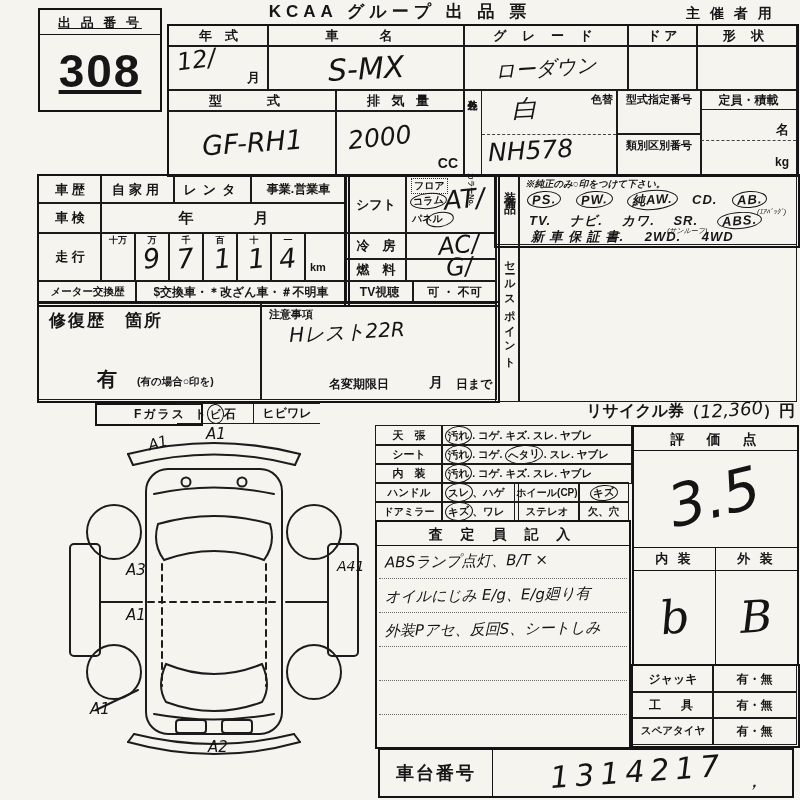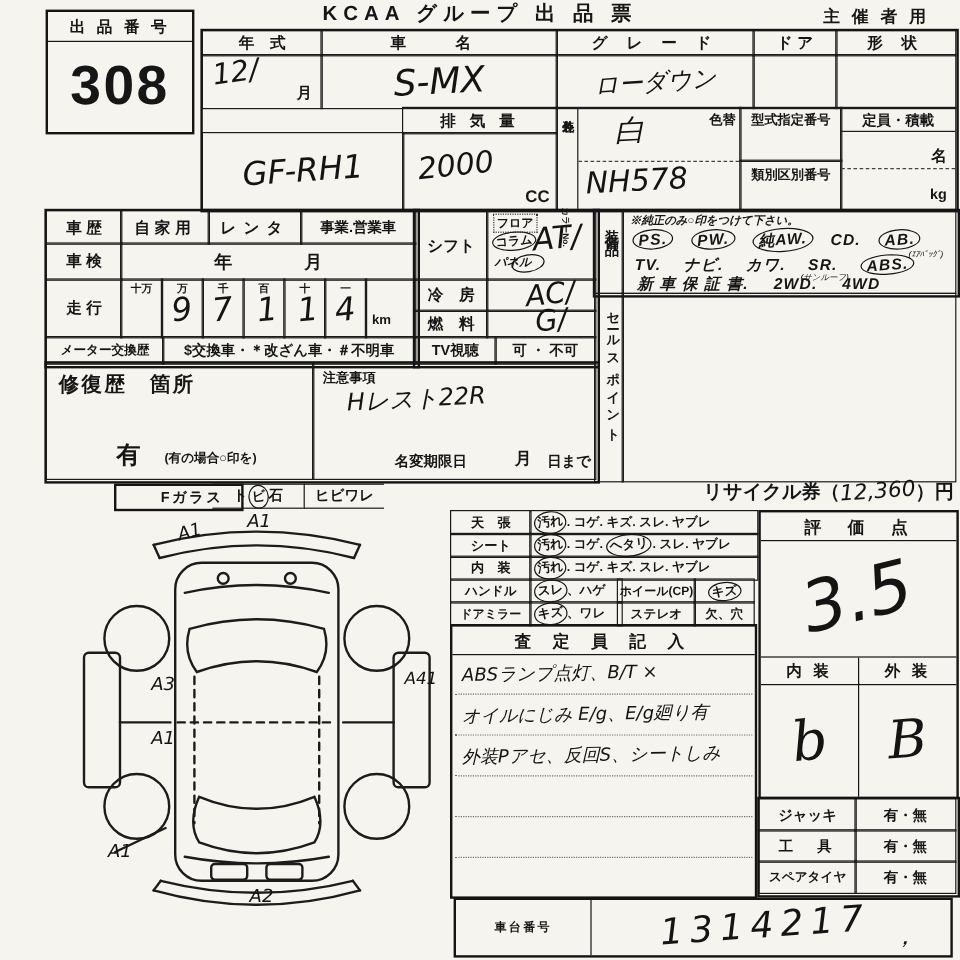--- a/index.html
+++ b/index.html
@@ -21,21 +21,21 @@
   svg{display:block;}
 </style>
 </head>
 <body>
 
 <div id="sheet">
 
   <div class="abs lab" style="left:0;right:0;top:2;text-align:center;font-size:17px;letter-spacing:5px;border-radius:10px;">KCAA グループ 出 品 票</div>
   <div class="abs lab" style="left:686;top:5px;font-size:14px;letter-spacing:3px;left:686px;">主 催 者 用</div>
 
-  <div class="abs b2" style="left:38px;top:8px;width:120px;height:100px;">
+  <div class="abs b2" style="left:38px;top:8px;width:120px;height:100px;text-decoration:underline;">
     <div class="lab" style="text-align:center;font-size:13px;letter-spacing:3px;padding-top:4px;height:20px;border-bottom:1.6px solid #141414;">出 品 番 号</div>
     <div class="lab" style="text-align:center;font-size:46px;letter-spacing:2px;line-height:72px;">308</div>
   </div>
 
   <div class="abs b1 lab ctr" style="left:168px;top:25px;width:99px;height:20px;font-size:13px;">年　式</div>
   <div class="abs b1 lab ctr" style="left:267px;top:25px;width:196px;height:20px;font-size:13px;letter-spacing:14px;">車　名</div>
   <div class="abs b1 lab ctr" style="left:463px;top:25px;width:164px;height:20px;font-size:13px;letter-spacing:6px;">グ レ ー ド</div>
   <div class="abs b1 lab ctr" style="left:627px;top:25px;width:69px;height:20px;font-size:13px;">ド ア</div>
   <div class="abs b1 lab ctr" style="left:696px;top:25px;width:99px;height:20px;font-size:13px;letter-spacing:6px;">形 状</div>
 
@@ -45,20 +45,21 @@
   </div>
   <div class="abs b1 ctr" style="left:267px;top:45px;width:196px;height:44px;">
     <span class="hw" style="font-size:30px;transform:rotate(-3deg);">S-MX</span>
   </div>
   <div class="abs b1 ctr" style="left:463px;top:45px;width:164px;height:44px;">
     <span class="hw" style="font-size:20px;transform:rotate(-4deg);">ローダウン</span>
   </div>
   <div class="abs b1" style="left:627px;top:45px;width:69px;height:44px;"></div>
   <div class="abs b1" style="left:696px;top:45px;width:99px;height:44px;"></div>
 
+  <div class="abs b1 lab ctr" style="left:168px;top:89px;width:167px;height:21px;font-size:13px;letter-spacing:16px;">型　式</div>
   <div class="abs b1 ctr" style="left:168px;top:110px;width:167px;height:63px;">
     <span class="hw" style="font-size:27px;transform:rotate(-4deg);">GF-RH1</span>
   </div>
   <div class="abs b1 lab ctr" style="left:335px;top:89px;width:128px;height:21px;font-size:13px;letter-spacing:4px;">排 気 量</div>
   <div class="abs b1" style="left:335px;top:110px;width:128px;height:63px;">
     <span class="hw" style="position:absolute;left:12px;top:12px;font-size:25px;transform:rotate(-6deg);">2000</span>
     <span class="lab" style="position:absolute;right:6px;bottom:3px;font-size:14px;">CC</span>
   </div>
 
   <div class="abs b1" style="left:463px;top:89px;width:153px;height:84px;">
@@ -126,21 +127,21 @@
     </div>
 
   <div class="abs b1 lab ctr" style="left:38px;top:280px;width:97px;height:22px;font-size:10.5px;">メーター交換歴</div>
   <div class="abs b1 lab ctr" style="left:135px;top:280px;width:210px;height:22px;font-size:12px;">$交換車・＊改ざん車・＃不明車</div>
   <div class="abs b2 outline" style="left:37px;top:174px;width:309px;height:129px;"></div>
 
   <div class="abs b1 lab ctr" style="left:345px;top:175px;width:60px;height:57px;font-size:13px;">シフト</div>
   <div class="abs b1" style="left:405px;top:175px;width:90px;height:57px;">
     <span style="position:absolute;left:5px;top:2px;font-size:10px;font-weight:bold;border:1px dotted #333;padding:0 2px;">フロア</span>
     <span class="circ-sm" style="position:absolute;left:4px;top:17px;font-size:10px;font-weight:bold;">コラム</span>
-    <span style="position:absolute;left:6px;top:36px;font-size:10px;font-weight:bold;font-style:italic;">パネル</span>
+    <span style="position:absolute;left:6px;top:36px;font-size:10px;font-weight:bold;">パネル</span>
     <span style="position:absolute;left:20px;top:36px;width:26px;height:13px;border:1.6px solid #151515;border-radius:50%;transform:rotate(-10deg);"></span>
     <span class="hw" style="position:absolute;left:38px;top:8px;font-size:26px;transform:rotate(-5deg);">AT∕</span>
   </div>
   <div class="abs b1 lab ctr" style="left:345px;top:232px;width:60px;height:26px;font-size:13px;">冷　房</div>
   <div class="abs b1" style="left:405px;top:232px;width:90px;height:26px;">
     <span class="hw" style="position:absolute;left:32px;top:-2px;font-size:24px;transform:rotate(-6deg);">AC∕</span>
   </div>
   <div class="abs b1 lab ctr" style="left:345px;top:258px;width:60px;height:22px;font-size:13px;">燃　料</div>
   <div class="abs b1" style="left:405px;top:258px;width:90px;height:22px;">
     <span class="hw" style="position:absolute;left:40px;top:-6px;font-size:24px;transform:rotate(-6deg);">G∕</span>
@@ -310,18 +311,18 @@
 
   <div class="abs b1 lab ctr" style="left:632px;top:665px;width:80px;height:26px;font-size:12px;">ジャッキ</div>
   <div class="abs b1 lab ctr" style="left:712px;top:665px;width:83px;height:26px;font-size:12px;">有・無</div>
   <div class="abs b1 lab ctr" style="left:632px;top:691px;width:80px;height:26px;font-size:12px;letter-spacing:4px;">工　具</div>
   <div class="abs b1 lab ctr" style="left:712px;top:691px;width:83px;height:26px;font-size:12px;">有・無</div>
   <div class="abs b1 lab ctr" style="left:632px;top:717px;width:80px;height:26px;font-size:10.5px;">スペアタイヤ</div>
   <div class="abs b1 lab ctr" style="left:712px;top:717px;width:83px;height:26px;font-size:12px;">有・無</div>
   <div class="abs b2 outline" style="left:631px;top:664px;width:165px;height:80px;"></div>
 
   <div class="abs b2" style="left:378px;top:748px;width:412px;height:46px;">
-    <div class="lab ctr" style="position:absolute;left:0;top:0;bottom:0;width:112px;border-right:1.6px solid #141414;font-size:10px;letter-spacing:2px;text-align:right;">車台番号</div>
+    <div class="lab ctr" style="position:absolute;left:0;top:0;bottom:0;width:112px;border-right:1.6px solid #141414;font-size:18px;letter-spacing:2px;text-align:right;">車台番号</div>
     <span class="hw" style="position:absolute;left:170px;top:4px;font-size:30px;letter-spacing:6px;transform:rotate(-4deg);">1314217</span>
     <span class="hw" style="position:absolute;right:28px;bottom:2px;font-size:20px;">，</span>
   </div>
 
 </div>
 
 </body></html>

